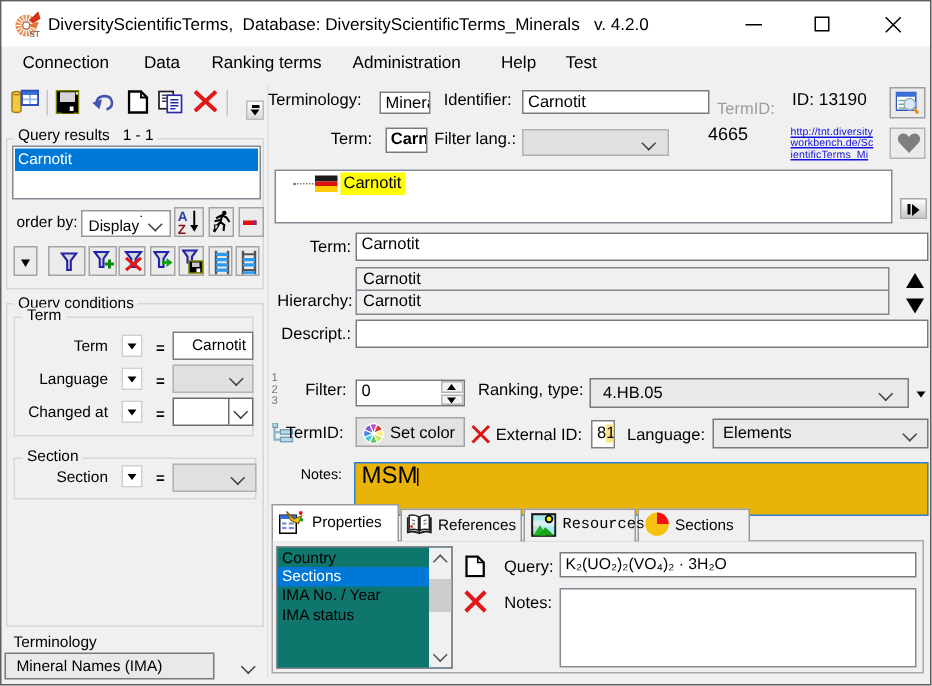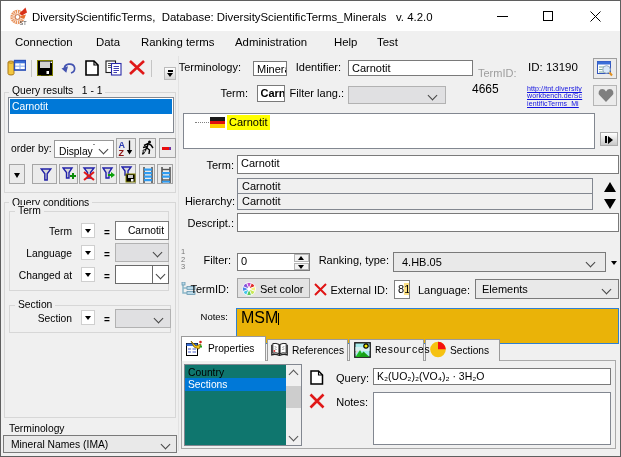--- a/index.html
+++ b/index.html
@@ -218,21 +218,21 @@
 <div class="chev" style="left:156px;top:270px;"></div>
 <div class="gb" style="left:8px;top:304px;width:162px;height:28px;"></div>
 <div class="gblbl sm" style="left:14px;top:298px;">Section</div>
 <div class="rlbl sm" style="left:0;top:312px;width:71px;">Section</div>
 <div class="dbtn" style="left:80px;top:309px;"></div>
 <div class="eq" style="left:103px;top:313px;">=</div>
 <div class="combodis" style="left:114px;top:308px;width:56px;height:19px;"></div>
 <div class="chev" style="left:154px;top:314px;"></div>
 
 <div class="lbl sm" style="left:8px;top:422px;">Terminology</div>
-<div class="combo" style="left:2px;top:434px;width:174px;height:18px;">
+<div class="combo" style="left:2px;top:434px;width:140px;height:18px;">
   <div class="sm" style="position:absolute;left:7px;top:3px;">Mineral Names (IMA)</div>
 </div>
 <div class="chev" style="left:161px;top:440px;"></div>
 
 <div class="abs" style="left:177px;top:55px;width:1px;height:395px;background:#e2e2e2;"></div>
 
 <div class="rlbl" style="left:140px;top:60px;width:100px;">Terminology:</div>
 <div class="tb" style="left:252px;top:59.5px;width:33.5px;height:15.7px;">Mineral</div>
 <div class="rlbl" style="left:240px;top:60px;width:100px;">Identifier:</div>
 <div class="tb" style="left:347px;top:59px;width:125px;height:16px;">Carnotit</div>
@@ -380,20 +380,22 @@
 <div class="lbl" style="left:374px;top:344px;font-size:10.2px;font-family:Liberation Mono, monospace;">Resources</div>
 <svg class="abs" style="left:429px;top:340px;" width="17" height="17" viewBox="0 0 17 17">
   <circle cx="8" cy="8.5" r="7.8" fill="#f6c211"></circle>
   <path d="M8 8.3 L8 0.7 A7.8 7.8 0 0 1 15.8 8.3 Z" fill="#f50f0f"></path>
 </svg>
 <div class="lbl" style="left:449px;top:344px;font-size:10.2px;">Sections</div>
 
 <div class="abs" style="left:183px;top:363px;width:118px;height:82px;background:#0f766e;border:1px solid #828790;font-size:10.3px;line-height:13.3px;overflow:hidden;">
   <div style="padding-left:3px;padding-top:1px;height:13px;">Country</div>
   <div style="padding-left:3px;height:13px;background:#0078d7;color:#fff;width:101px;">Sections</div>
+  <div style="padding-left:3px;height:13px;">IMA No. / Year</div>
+  <div style="padding-left:3px;height:13px;">IMA status</div>
   <div style="position:absolute;right:0;top:0;width:15px;height:80px;background:#f0f0f0;">
     <div class="chev" style="left:4px;top:6px;transform:rotate(-135deg);border-color:#555;"></div>
     <div style="position:absolute;left:0;top:21px;width:15px;height:22px;background:#cdcdcd;"></div>
     <div class="chev" style="left:4px;top:68px;transform:rotate(45deg);border-color:#555;"></div>
   </div>
 </div>
 <svg class="abs" style="left:309px;top:369px;" width="14" height="15" viewBox="0 0 14 15">
   <path d="M1 1 L8.5 1 L12.5 5 L12.5 14 L1 14 Z" fill="#fff" stroke="#000" stroke-width="1.5"></path>
   <path d="M8.5 1 L8.5 5 L12.5 5" fill="none" stroke="#000" stroke-width="1.1"></path>
 </svg>

